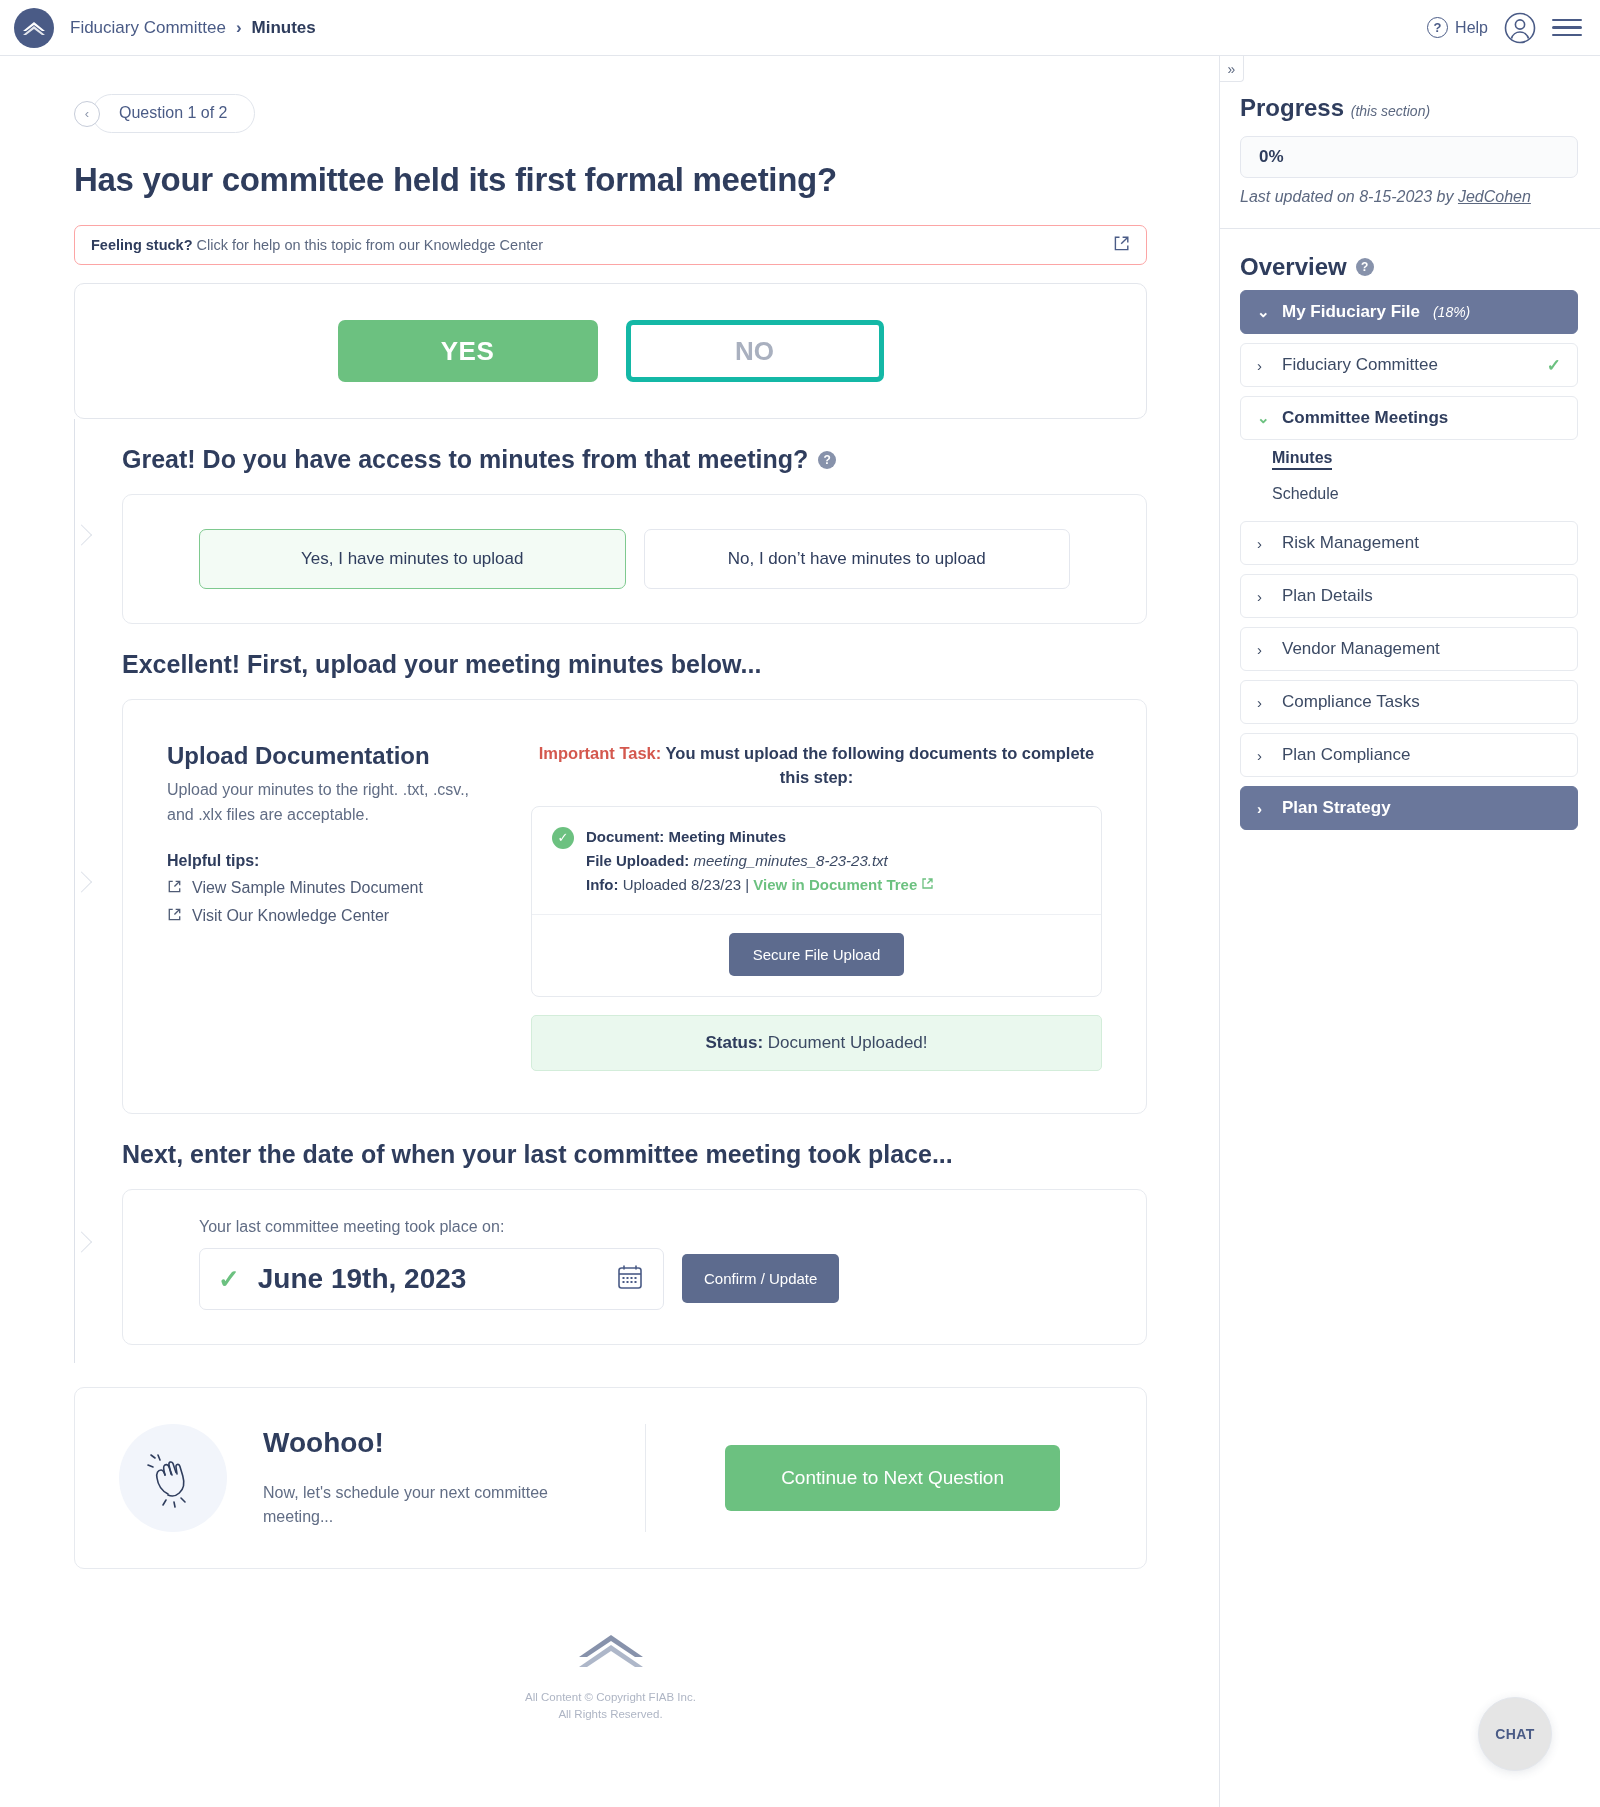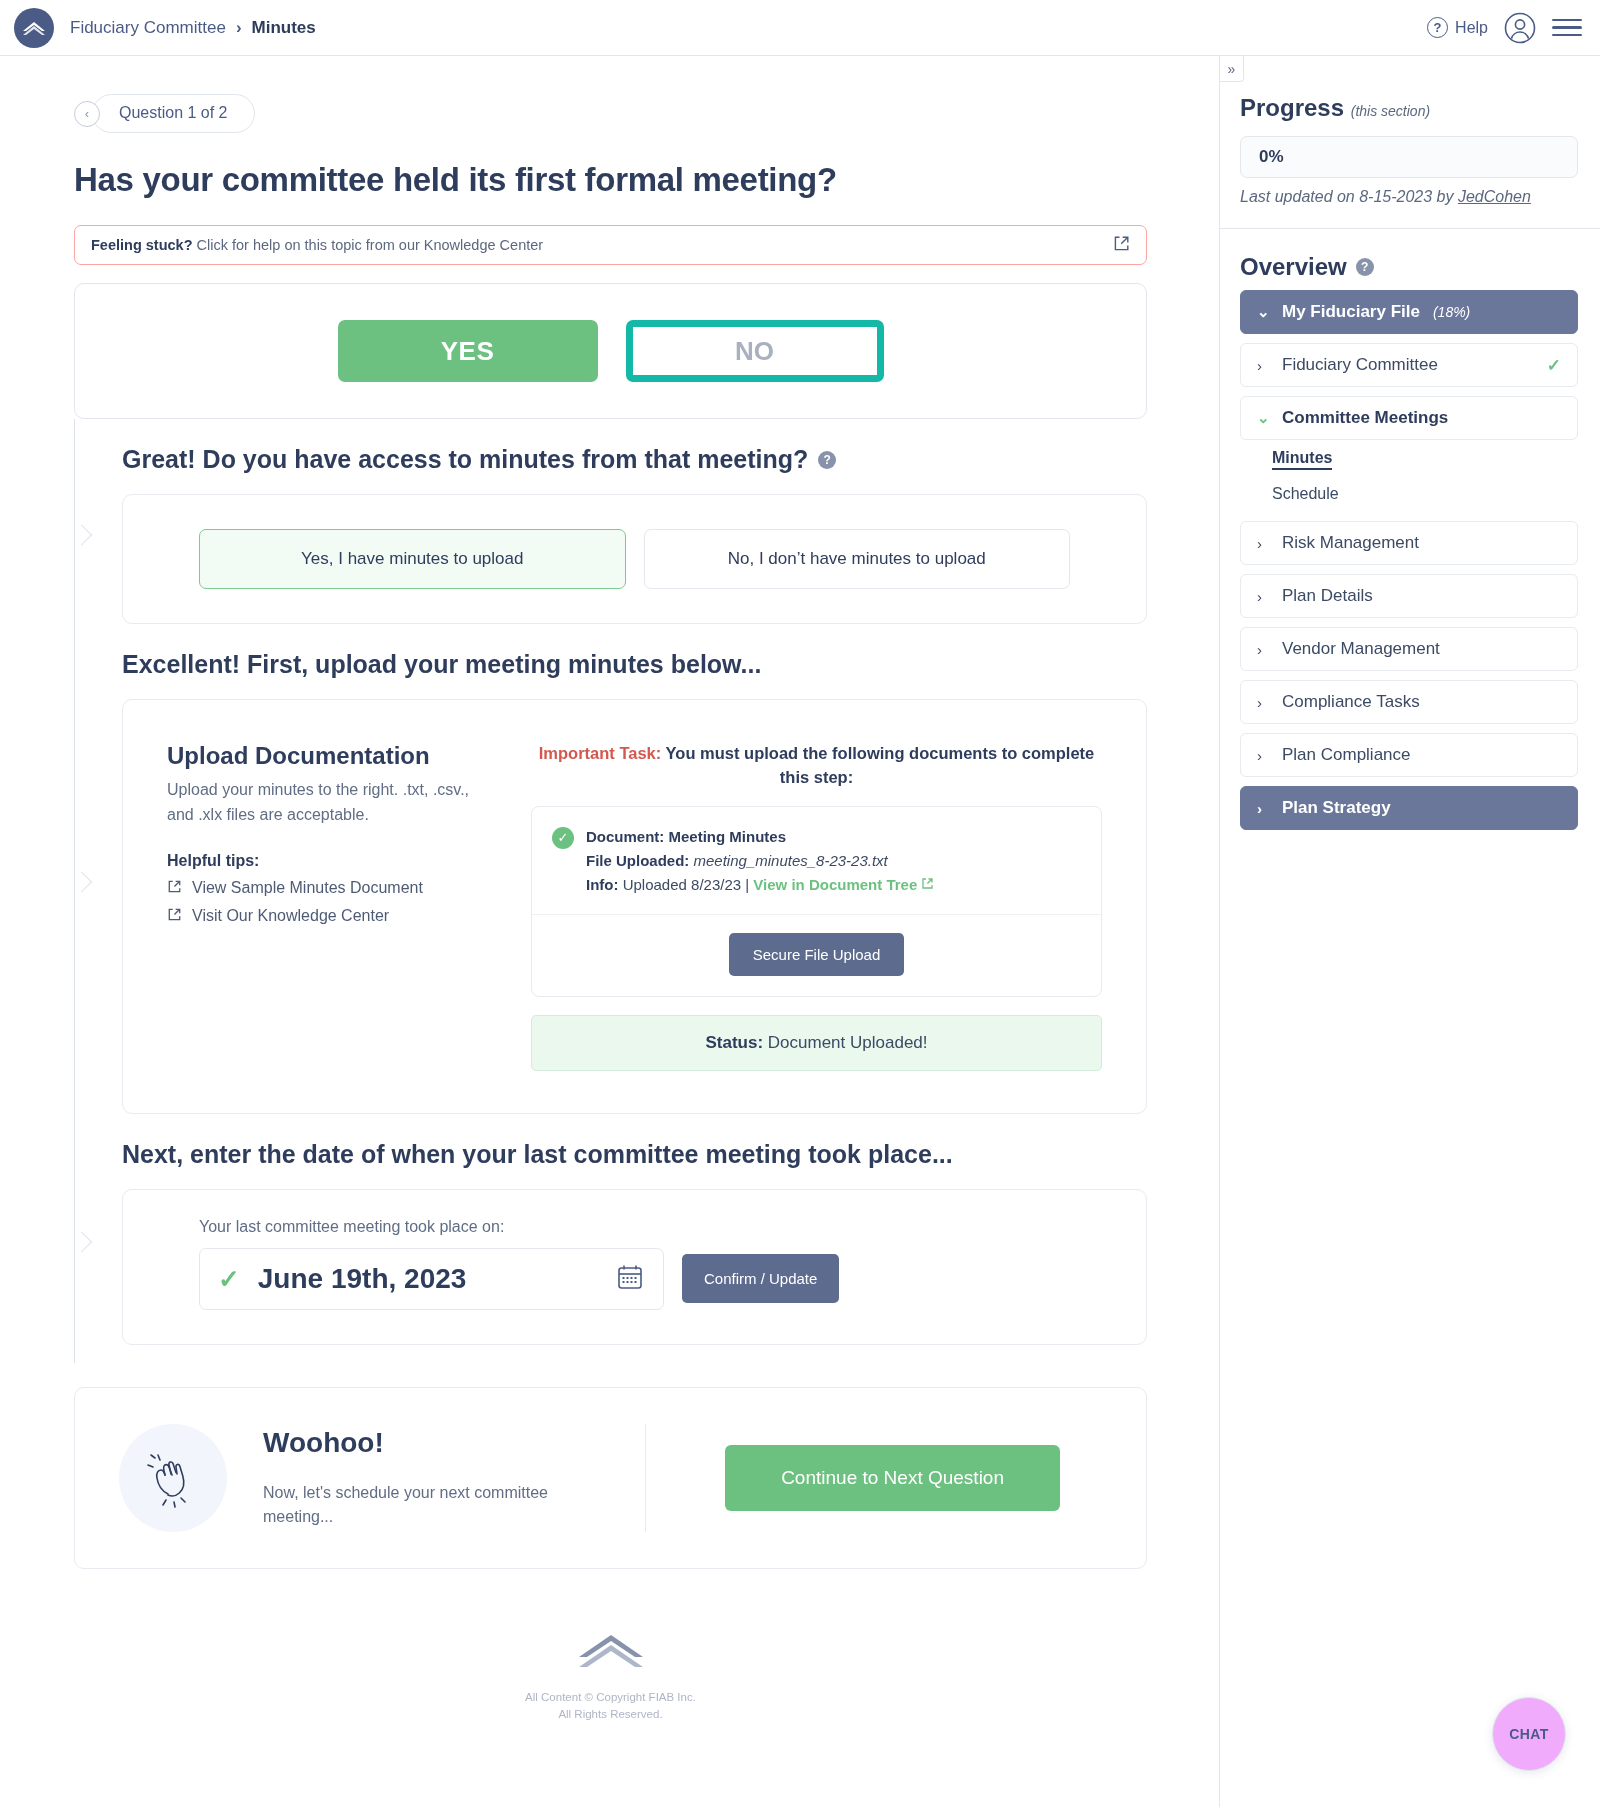--- a/index.html
+++ b/index.html
@@ -107,21 +107,21 @@
     display:flex;justify-content:center;gap:28px;
   }
   .btn-yes {
     width:260px;height:62px;border-radius:7px;background:#6cc180;
     color:#fff;font-size:26px;font-weight:700;letter-spacing:.5px;
     display:flex;align-items:center;justify-content:center;border:none;
     font-family:inherit;
   }
   .btn-no {
     width:258px;height:62px;border-radius:7px;background:#fff;
-    border:7px solid #14b8a6;color:#a9b0bf;font-size:26px;font-weight:600;
+    border:5px solid #14b8a6;color:#a9b0bf;font-size:26px;font-weight:600;
     display:flex;align-items:center;justify-content:center;
     font-family:inherit;
   }
 
   
   .branch {
     position:relative;
     padding-left:48px;
     margin-top:26px;
   }
@@ -252,22 +252,22 @@
   .chev{ font-size:15px;width:12px;display:inline-block;flex:none; }
   .chev.green{ color:#6cc180; }
   .tick{ margin-left:auto;color:#6cc180;font-size:17px;font-weight:700; }
   .sub-item{
     padding:9px 0 9px 32px;font-size:16px;color:#3c4a64;
   }
   .sub-item.sel{ font-weight:700;color:#2f3d5d; }
   .sub-item.sel span{ border-bottom:2px solid #2f3d5d;padding-bottom:2px; }
 
   .chat-btn{
-    position:absolute;right:34px;bottom:36px;width:74px;height:74px;border-radius:50%;
-    background:#f0abfc;border:1px solid #e3e6ec;box-shadow:0 2px 10px rgba(60,74,100,.12);
+    position:absolute;right:48px;bottom:36px;width:74px;height:74px;border-radius:50%;
+    background:#e5e5e5;border:1px solid #e3e6ec;box-shadow:0 2px 10px rgba(60,74,100,.12);
     display:flex;align-items:center;justify-content:center;
     font-size:14px;font-weight:700;color:#4a5b86;letter-spacing:.4px;
   }
 </style>
 </head>
 <body>
 
 <div class="topbar">
   <div class="brand-logo">
     <svg width="26" height="20" viewBox="0 0 26 20" aria-hidden="true">

